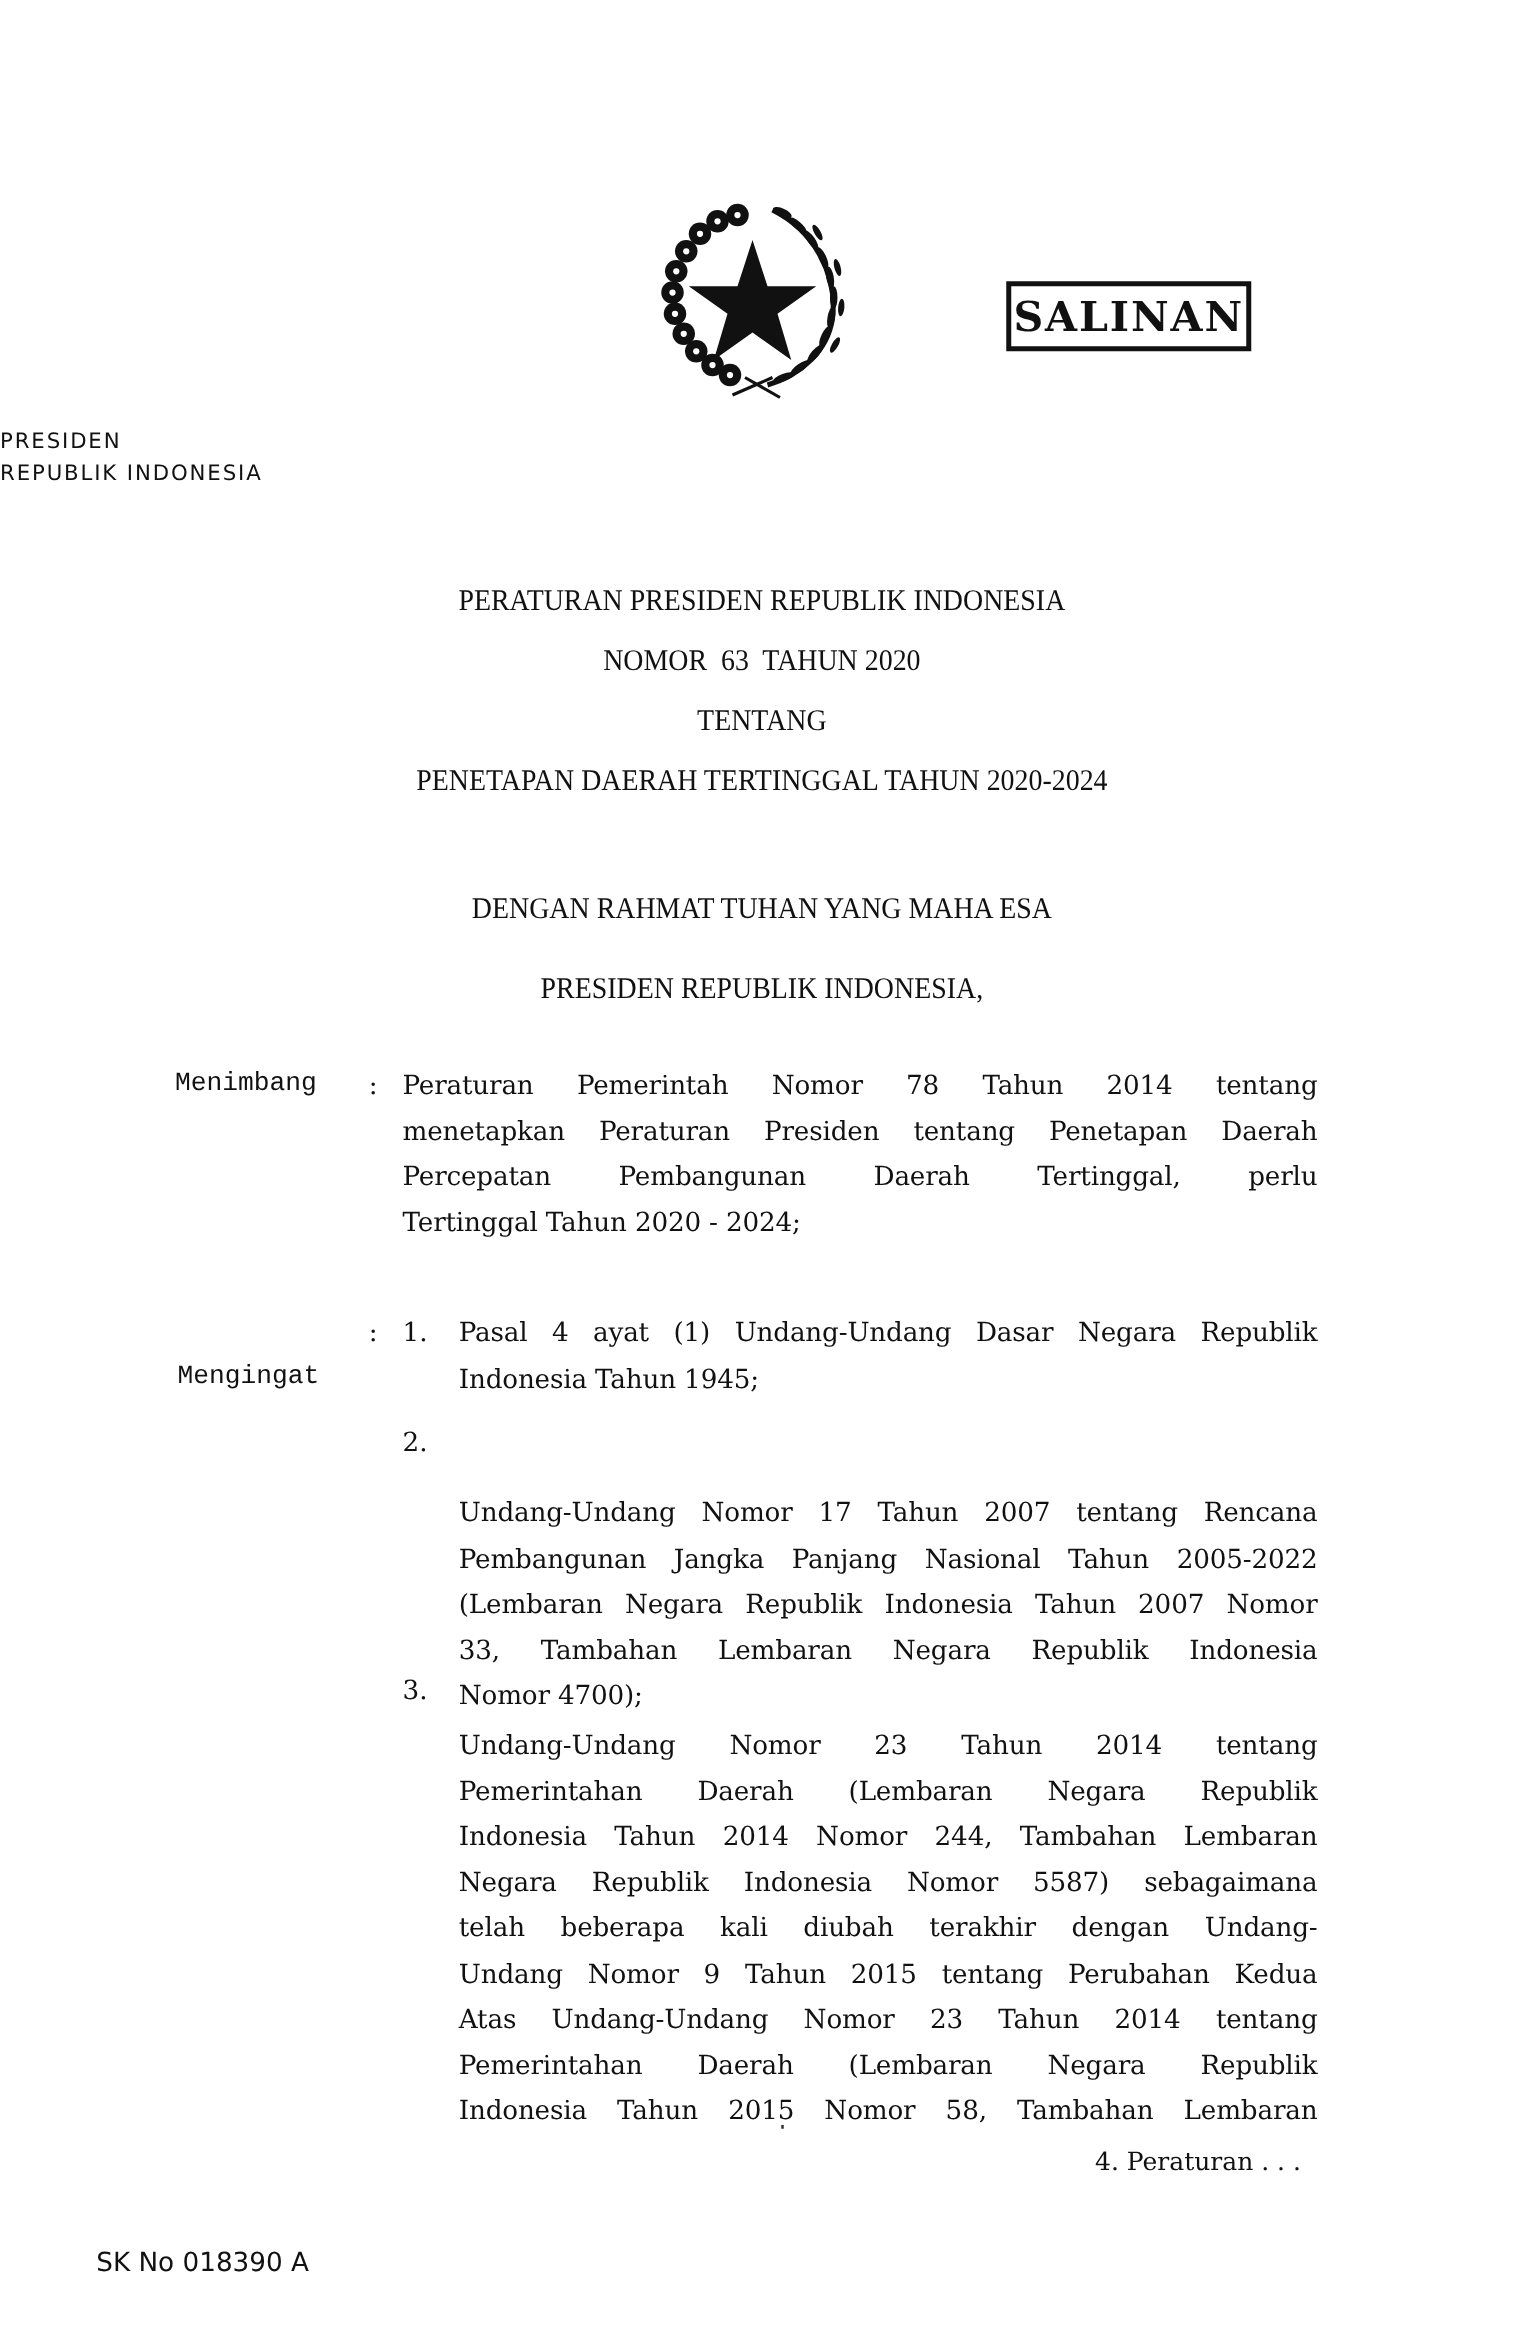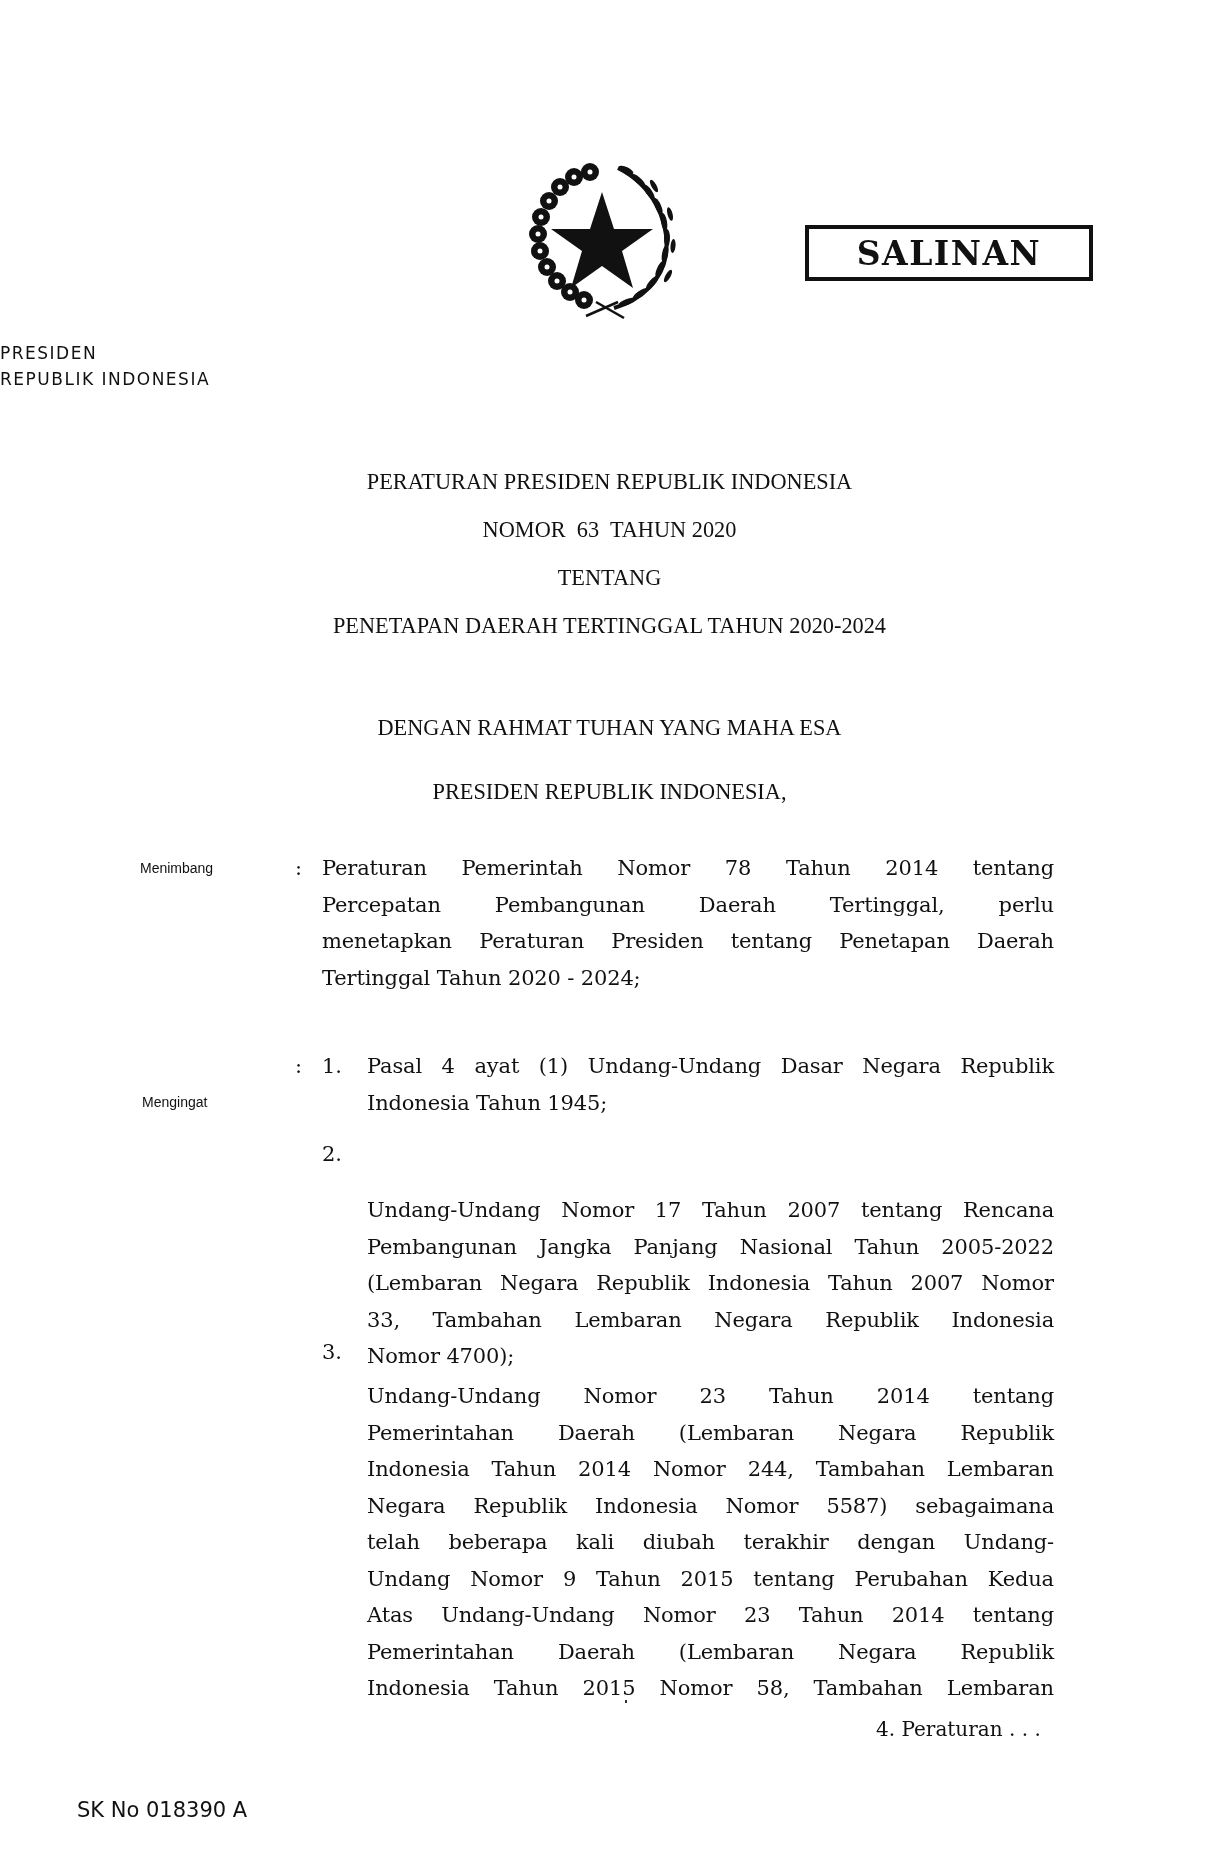--- a/index.html
+++ b/index.html
@@ -8,21 +8,21 @@
     color: #111111;
     font-family: "DejaVu Serif", "Liberation Serif", serif;
   }
   .abs { position: absolute; }
 
   
   .emblem { left: 522px; top: 150px; width: 160px; height: 172px; }
 
   
   .salinan {
-    left: 805px; top: 225px; width: 288px; height: 56px;
+    left: 805px; top: 225px; width: 196px; height: 56px;
     border: 4px solid #111;
     box-sizing: border-box;
     display: flex; align-items: center; justify-content: center;
     font-family: "DejaVu Serif", serif; font-weight: bold;
     font-size: 33px; letter-spacing: 1.5px;
   }
 
   
   .caption {
     left: 0; width: 1219px; text-align: left;
@@ -35,22 +35,22 @@
   
   .title-line {
     left: 0; width: 1219px; text-align: center;
     font-family: "Liberation Serif", serif;
     font-size: 24px; line-height: 30px;
     transform: scaleX(0.93); transform-origin: center;
   }
 
   
   .label {
-    font-family: Liberation Sans, sans-serif;
-    font-size: 14px; line-height: 36px;
+    font-family: Liberation Mono, monospace;
+    font-size: 21px; line-height: 36px;
   }
   .colon { font-family: "DejaVu Serif", serif; font-size: 21px; line-height: 36px; }
   .para {
     font-family: "DejaVu Serif", serif;
     font-size: 21px; line-height: 36.5px;
     text-align: justify;
     letter-spacing: -0.15px;
   }
   .para .ln { display: block; text-align: justify; text-align-last: justify; height: 36.5px; white-space: nowrap; }
   .para .ln.last { text-align-last: left; }
@@ -136,22 +136,22 @@
 <div class="abs title-line" style="top:562px;">TENTANG</div>
 <div class="abs title-line" style="top:610px;">PENETAPAN DAERAH TERTINGGAL TAHUN 2020-2024</div>
 
 <div class="abs title-line" style="top:712px;">DENGAN RAHMAT TUHAN YANG MAHA ESA</div>
 <div class="abs title-line" style="top:776px;">PRESIDEN REPUBLIK INDONESIA,</div>
 
 <div class="abs label" style="left:140px; top:850px;">Menimbang</div>
 <div class="abs colon" style="left:295px; top:850px;">:</div>
 <div class="abs para" style="left:322px; top:850px; width:732px;">
   <span class="ln">Peraturan Pemerintah Nomor 78 Tahun 2014 tentang</span>
+  <span class="ln">menetapkan Peraturan Presiden tentang Penetapan Daerah</span>
   <span class="ln">Percepatan Pembangunan Daerah Tertinggal, perlu</span>
-  <span class="ln">menetapkan Peraturan Presiden tentang Penetapan Daerah</span>
   <span class="ln last">Tertinggal Tahun 2020 - 2024;</span>
 </div>
 
 <div class="abs label" style="left:142px; top:1048px;margin-top:36px;">Mengingat</div>
 <div class="abs colon" style="left:295px; top:1048px;">:</div>
 
 <div class="abs num" style="left:322px; top:1048px;">1.</div>
 <div class="abs para" style="left:367px; top:1048px; width:687px;">
   <span class="ln">Pasal 4 ayat (1) Undang-Undang Dasar Negara Republik</span>
   <span class="ln last">Indonesia Tahun 1945;</span>

